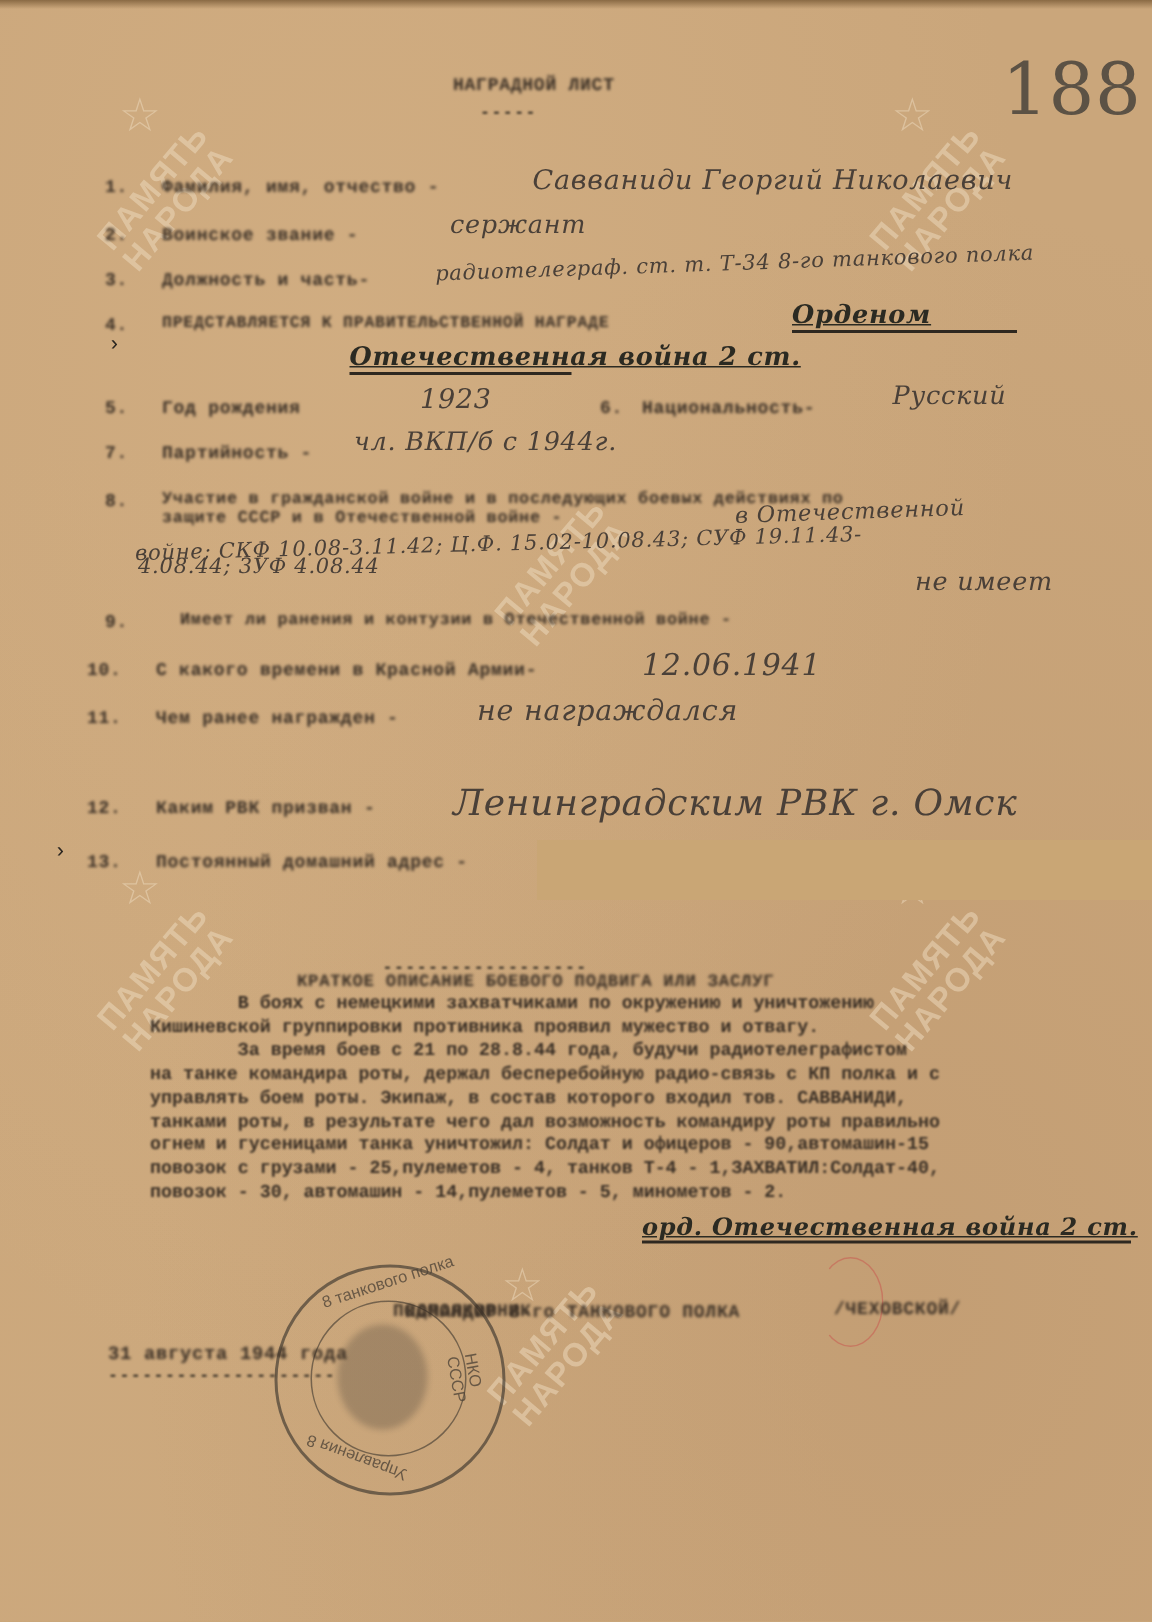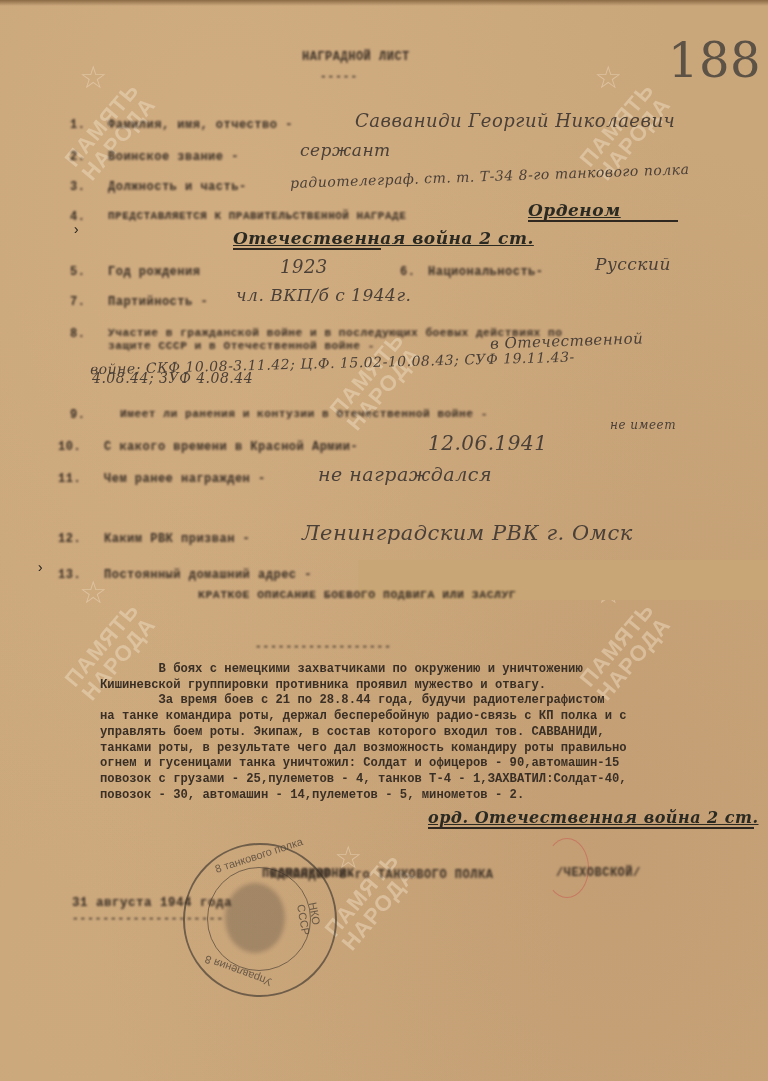--- a/index.html
+++ b/index.html
@@ -138,39 +138,39 @@
 
   <div class="typed" style="left:70px;top:327px;">8.</div>
   <div class="typed" style="left:108px;top:327px;font-size:11.2px;">Участие в гражданской войне и в последующих боевых действиях по</div>
   <div class="typed" style="left:108px;top:340px;font-size:11.2px;">защите СССР и в Отечественной войне -</div>
   <div class="hand" style="left:490px;top:332px;font-size:15px;transform:rotate(-2deg);">в Отечественной</div>
   <div class="hand" style="left:90px;top:355px;font-size:14px;transform:rotate(-1.5deg);">войне; СКФ 10.08-3.11.42; Ц.Ф. 15.02-10.08.43; СУФ 19.11.43-</div>
   <div class="hand" style="left:92px;top:370px;font-size:14px;">4.08.44; 3УФ 4.08.44</div>
 
   <div class="typed" style="left:70px;top:408px;">9.</div>
   <div class="typed" style="left:108px;top:408px;font-size:11.2px;padding-left:12px;">Имеет ли ранения и контузии в Отечественной войне -</div>
-  <div class="hand" style="left:610px;top:418px;font-size:12px;">не имеет</div>
+  <div class="hand" style="left:610px;top:378px;font-size:17px;">не имеет</div>
 
   <div class="typed" style="left:58px;top:440px;">10.</div>
   <div class="typed" style="left:104px;top:440px;">С какого времени в Красной Армии-</div>
   <div class="hand" style="left:428px;top:431px;font-size:20px;">12.06.1941</div>
 
   <div class="typed" style="left:58px;top:472px;">11.</div>
   <div class="typed" style="left:104px;top:472px;">Чем ранее награжден -</div>
   <div class="hand" style="left:318px;top:463px;font-size:19px;">не награждался</div>
 
   <div class="typed" style="left:58px;top:532px;">12.</div>
   <div class="typed" style="left:104px;top:532px;">Каким РВК призван -</div>
-  <div class="hand" style="left:302px;top:521px;font-size:21px;">Ленинградским РВК г. Омск</div>
+  <div class="hand" style="left:302px;top:521px;font-size:24px;">Ленинградским РВК г. Омск</div>
 
   <div class="typed" style="left:58px;top:568px;">13.</div>
   <div class="typed" style="left:104px;top:568px;">Постоянный домашний адрес -</div>
   <div class="redact"></div>
 
-  <div class="typed" style="left:198px;top:588px;font-size:11.5px;">КРАТКОЕ ОПИСАНИЕ БОЕВОГО ПОДВИГА ИЛИ ЗАСЛУГ</div>
+  <div class="typed" style="left:198px;top:648px;font-size:11.5px;">КРАТКОЕ ОПИСАНИЕ БОЕВОГО ПОДВИГА ИЛИ ЗАСЛУГ</div>
   <div class="dashes" style="left:255px;top:640px;">------------------</div>
 
   <div class="body-text">
     <p>        В боях с немецкими захватчиками по окружению и уничтожению</p>
     <p>Кишиневской группировки противника проявил мужество и отвагу.</p>
     <p>        За время боев с 21 по 28.8.44 года, будучи радиотелеграфистом</p>
     <p>на танке командира роты, держал бесперебойную радио-связь с КП полка и с</p>
     <p>управлять боем роты. Экипаж, в состав которого входил тов. САВВАНИДИ,</p>
     <p>танками роты, в результате чего дал возможность командиру роты правильно</p>
     <p>огнем и гусеницами танка уничтожил: Солдат и офицеров - 90,автомашин-15</p>

